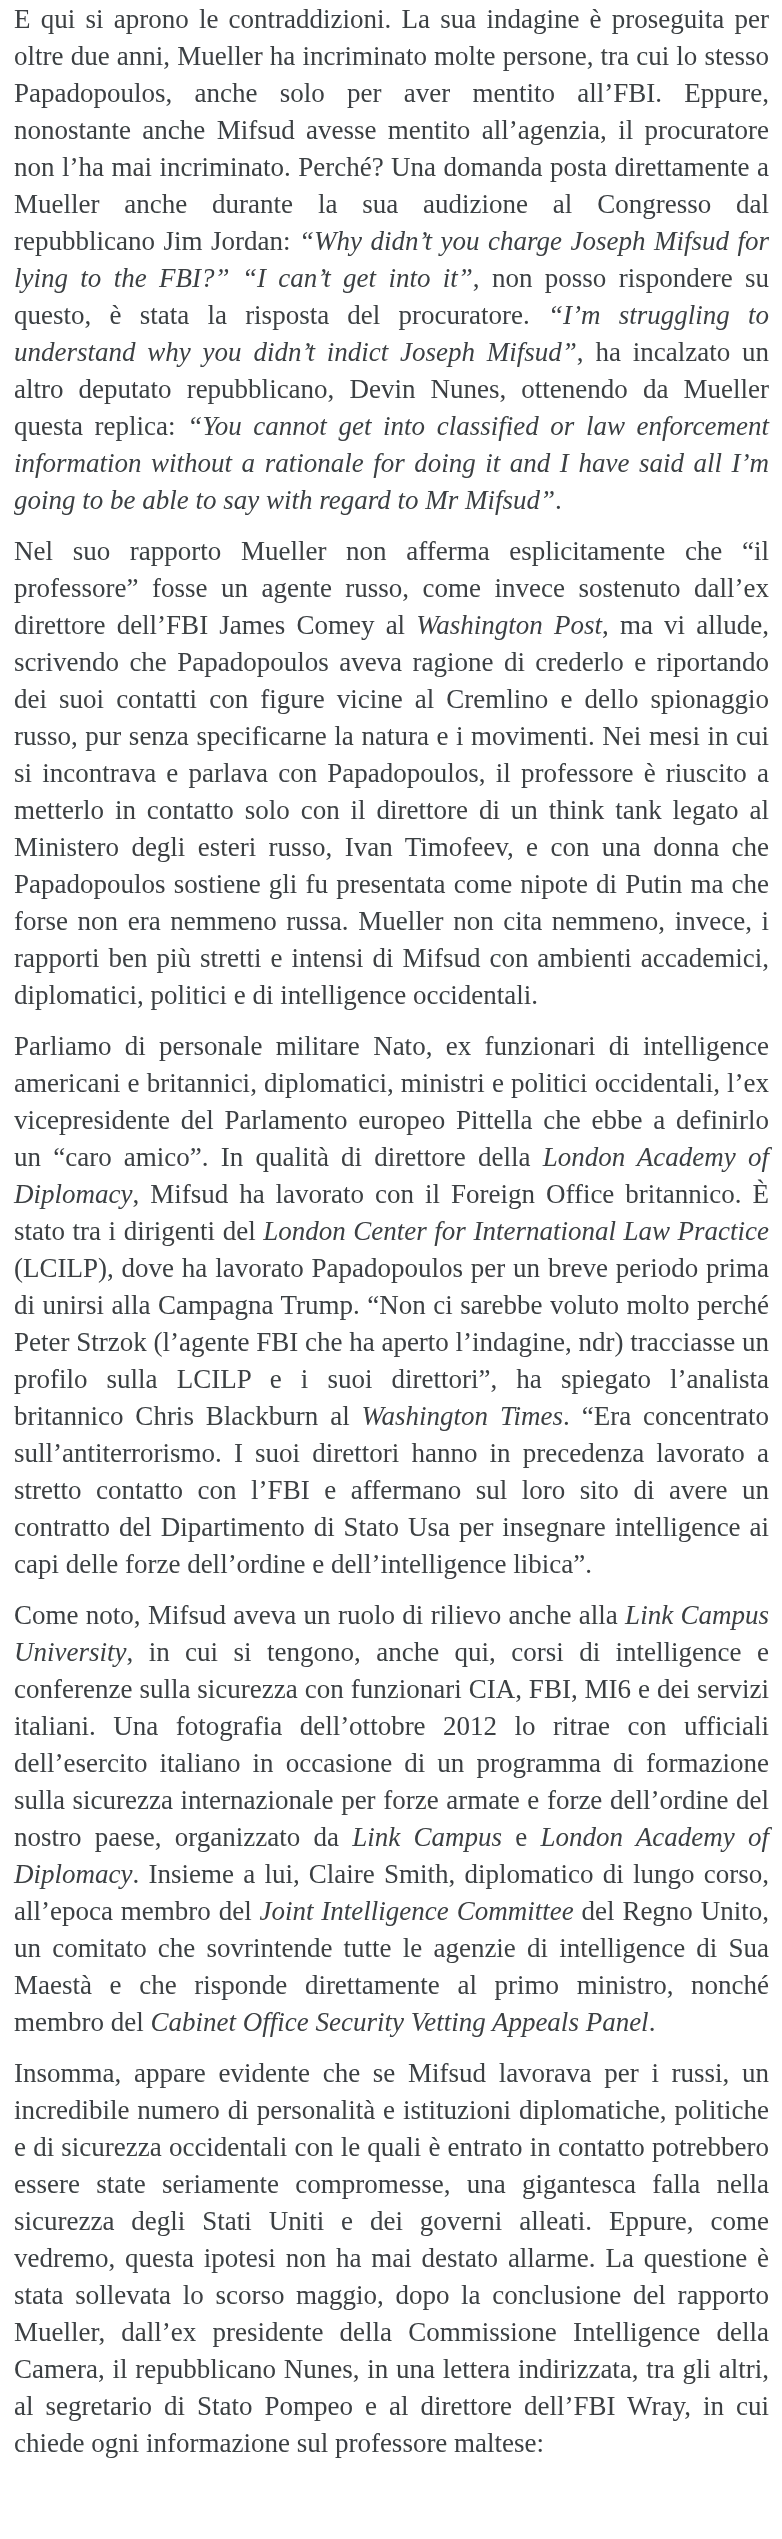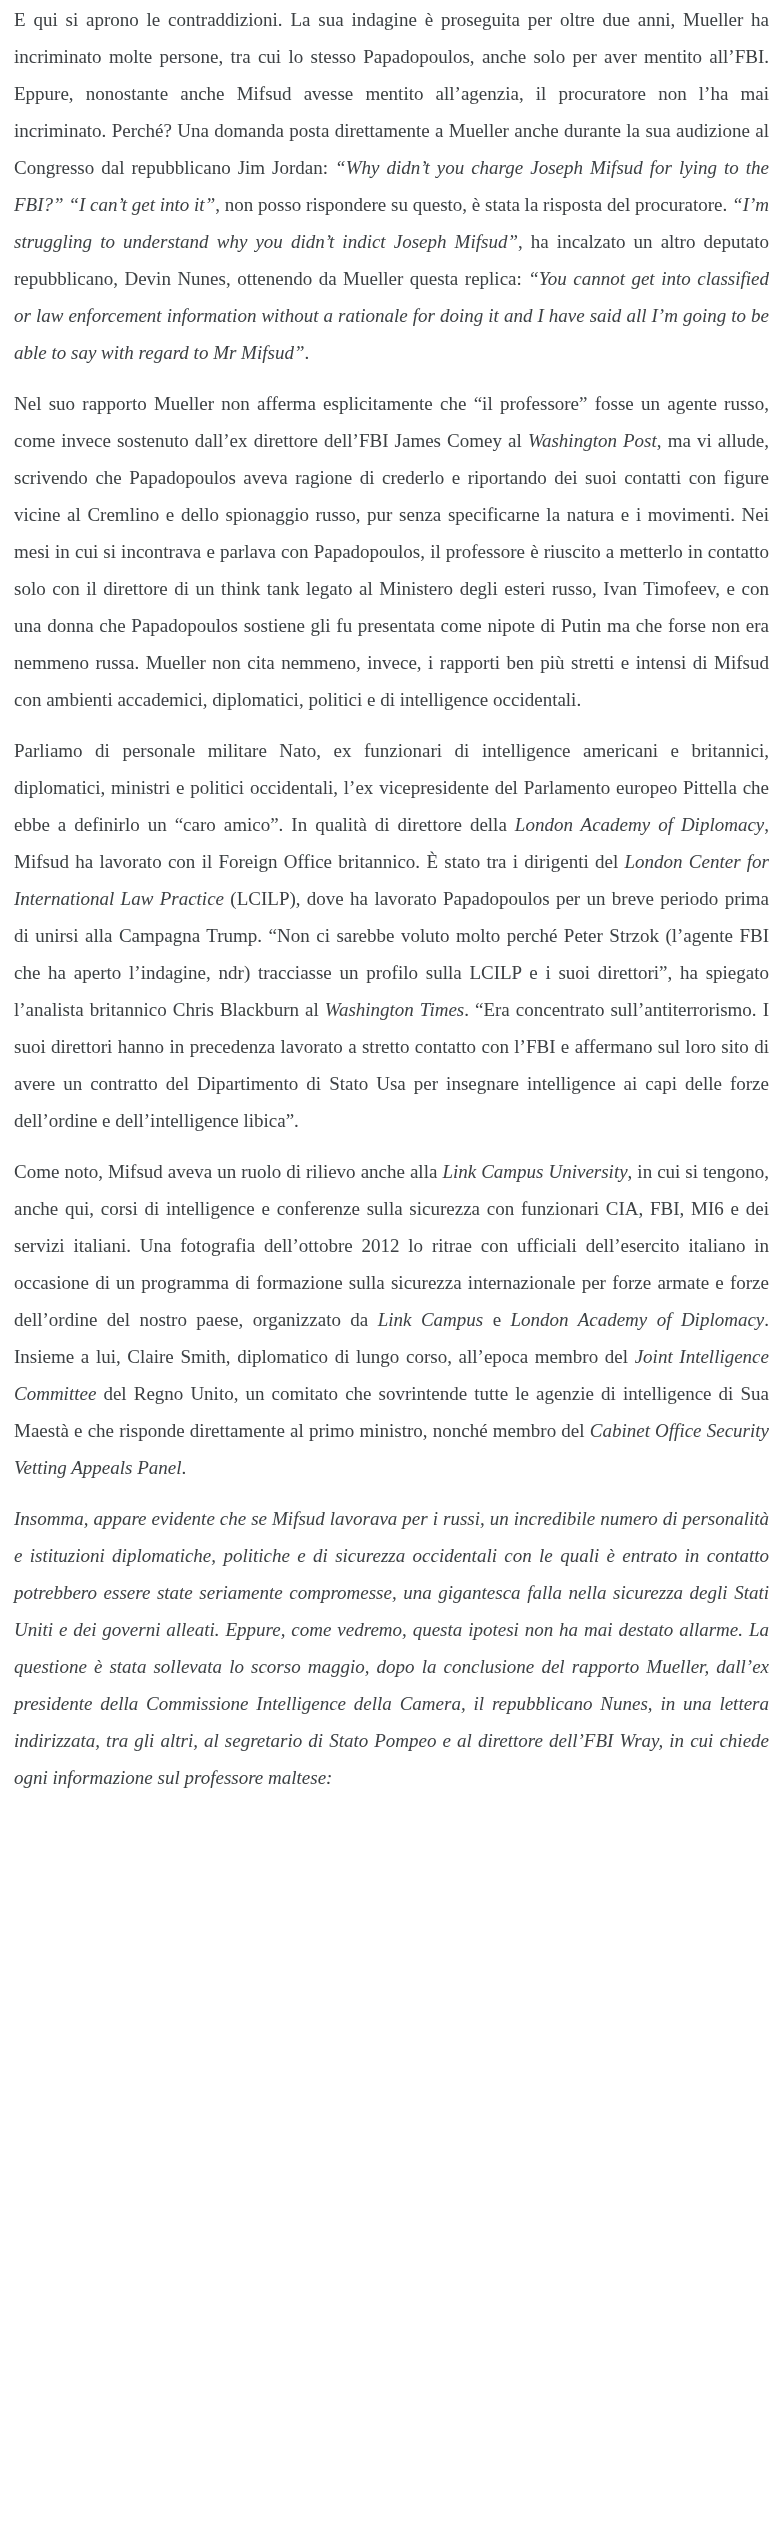--- a/index.html
+++ b/index.html
@@ -10,32 +10,31 @@
   body {
     width: 782px;
     min-height: 2539px;
     box-sizing: border-box;
   }
   .article-body {
     box-sizing: border-box;
     width: 782px;
     padding: 1px 13px 24px 14px;
     font-family: "Liberation Serif", "DejaVu Serif", serif;
-    font-size: 19px;
+    font-size: 27px;
     line-height: 37px;
     color: #3c4043;
     text-align: justify;
     overflow-wrap: break-word;
   }
   .article-body p {
     margin: 0 0 14px 0;
   }
   .article-body p:last-child {
     margin-bottom: 0;
-    font-style: italic;
   }
   .article-body em {
     font-style: italic;
   }
 </style>
 </head>
 <body>
 
 <div class="article-body" style="color: rgb(60, 64, 67); background: rgb(255, 255, 255);">
     <p><span>E qui si aprono le contraddizioni. La sua indagine è proseguita per oltre due anni, Mueller ha incriminato molte persone, tra cui lo stesso Papadopoulos, anche solo per aver mentito all’FBI. Eppure, nonostante anche Mifsud avesse mentito all’agenzia, il procuratore non l’ha mai incriminato. Perché? Una domanda posta direttamente a Mueller anche durante la sua audizione al Congresso dal repubblicano Jim Jordan: </span><em>“Why didn’t you charge Joseph Mifsud for lying to the FBI?” “I can’t get into it”</em><span>, non posso rispondere su questo, è stata la risposta del procuratore. </span><em>“I’m struggling to understand why you didn’t indict Joseph Mifsud”</em><span>, ha incalzato un altro deputato repubblicano, Devin Nunes, ottenendo da Mueller questa replica: </span><em>“You cannot get into classified or law enforcement information without a rationale for doing it and I have said all I’m going to be able to say with regard to Mr Mifsud”</em><span>.</span></p>

